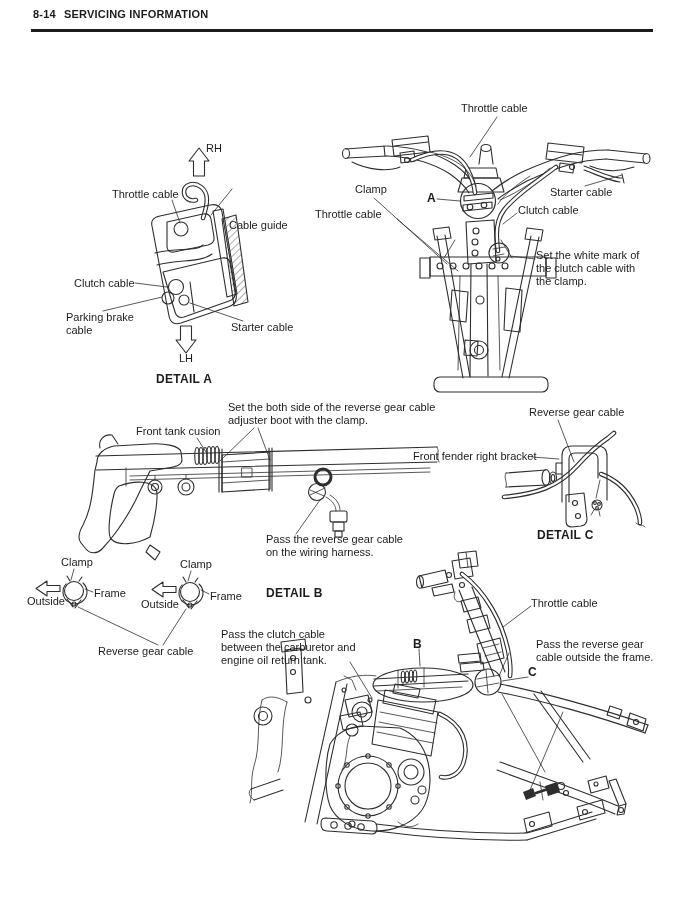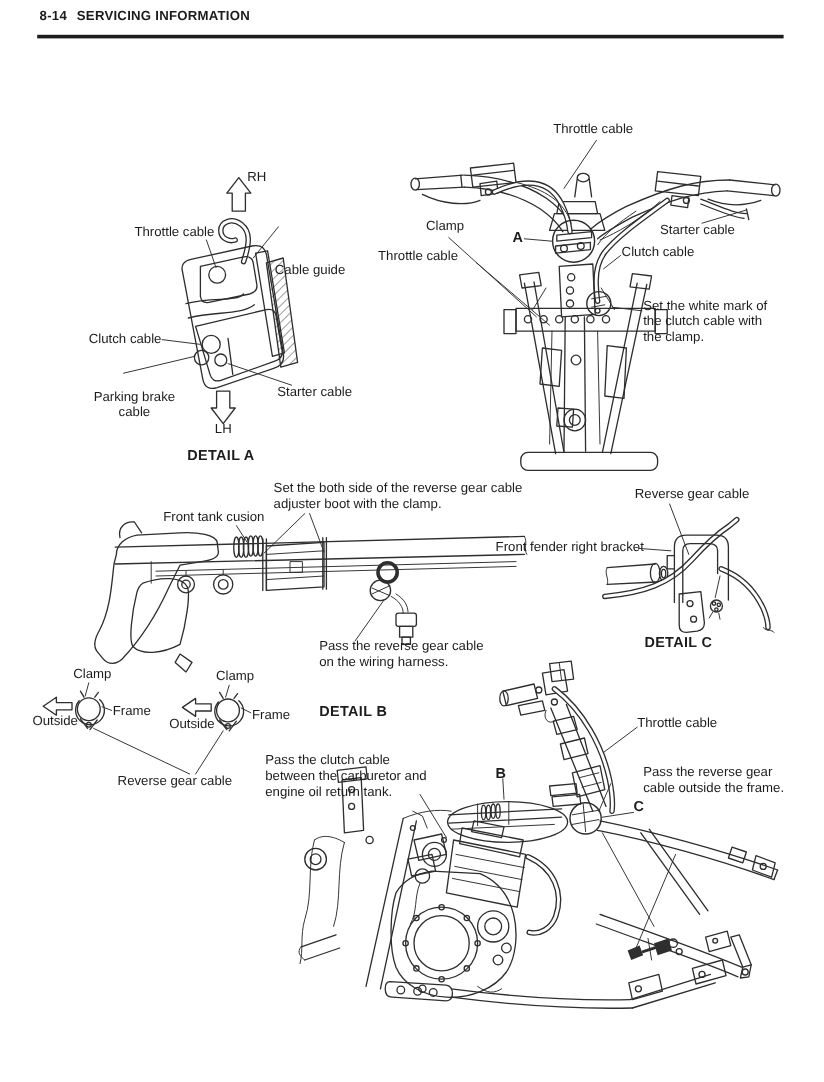--- a/index.html
+++ b/index.html
@@ -404,21 +404,21 @@
       <path class="thin" d="M 528,677 L 502,681"></path>
       <path class="thin" d="M 509,653 L 499,676"></path>
       <path class="thin" d="M 350,662 L 372,698"></path>
     </g>
   </svg>
 
   <div class="lbl" style="left:190px;top:142px;margin-left:16px;">RH</div>
   <div class="lbl" style="left:112px;top:188px;">Throttle cable</div>
   <div class="lbl" style="left:229px;top:178px;margin-top:41px;">Cable guide</div>
   <div class="lbl" style="left:74px;top:277px;">Clutch cable</div>
-  <div class="lbl wrap" style="left:66px;top:325px;width:92px;text-align:center;">Parking brake cable</div>
+  <div class="lbl wrap" style="left:66px;top:311px;width:92px;">Parking brake cable</div>
   <div class="lbl" style="left:231px;top:321px;">Starter cable</div>
   <div class="lbl" style="left:179px;top:352px;">LH</div>
   <div class="dtitle" style="left:156px;top:372px;">DETAIL A</div>
 
   <div class="lbl" style="left:461px;top:102px;">Throttle cable</div>
   <div class="lbl" style="left:355px;top:183px;">Clamp</div>
   <div class="marker" style="left:427px;top:191px;">A</div>
   <div class="lbl" style="left:315px;top:208px;">Throttle cable</div>
   <div class="lbl" style="left:550px;top:186px;">Starter cable</div>
   <div class="lbl" style="left:518px;top:204px;">Clutch cable</div>

